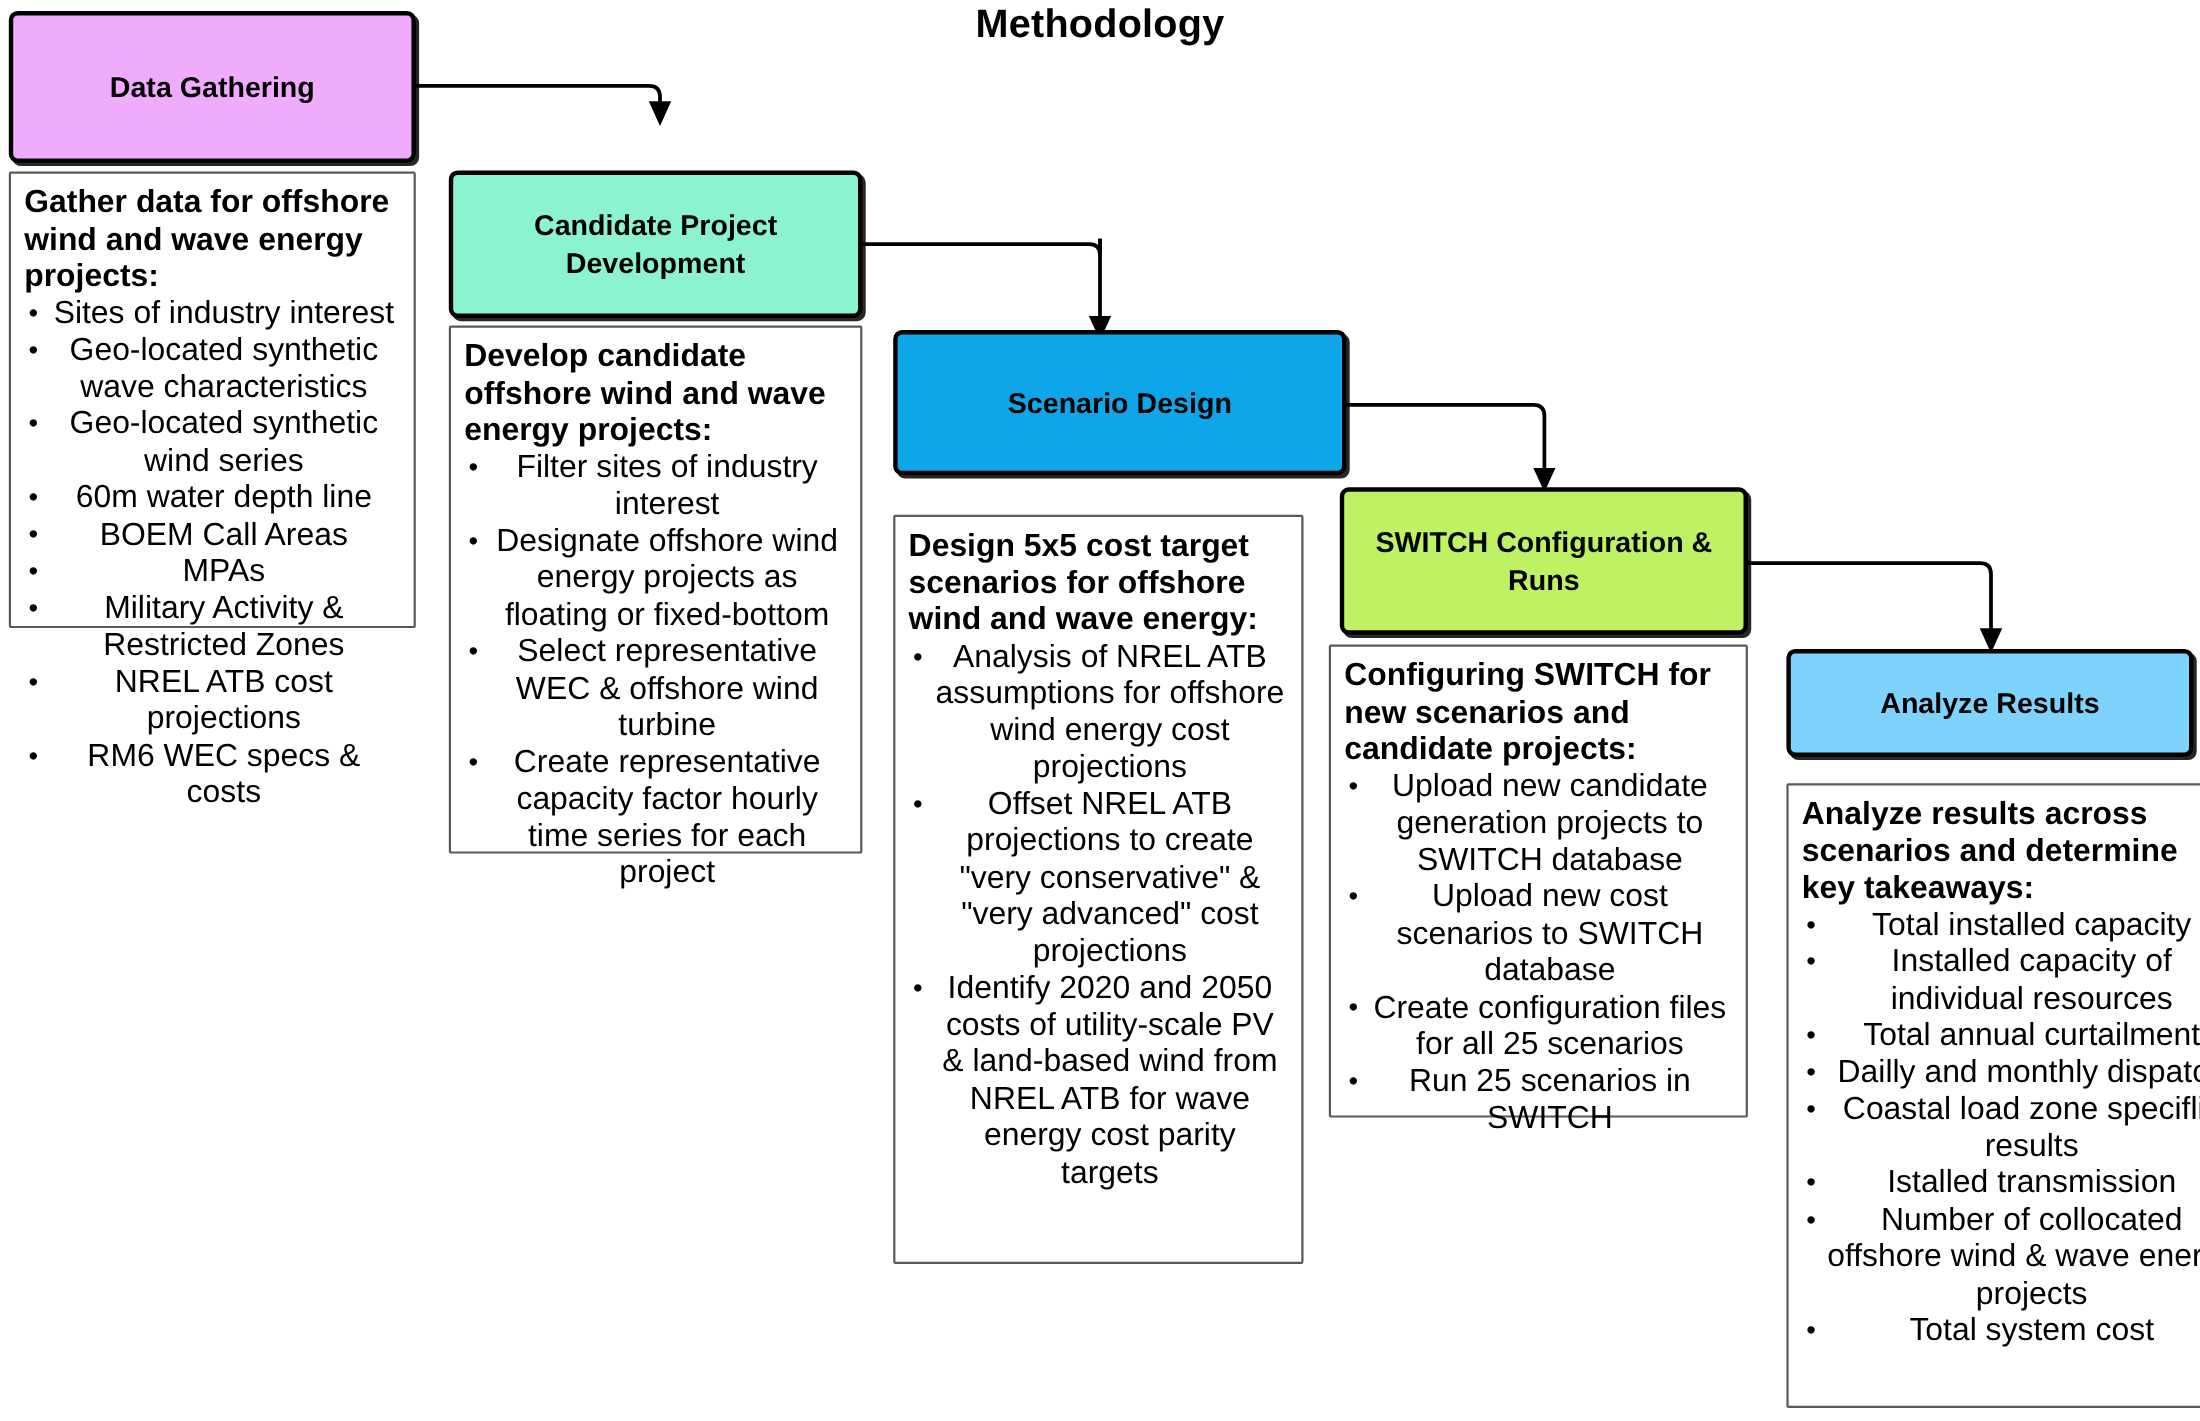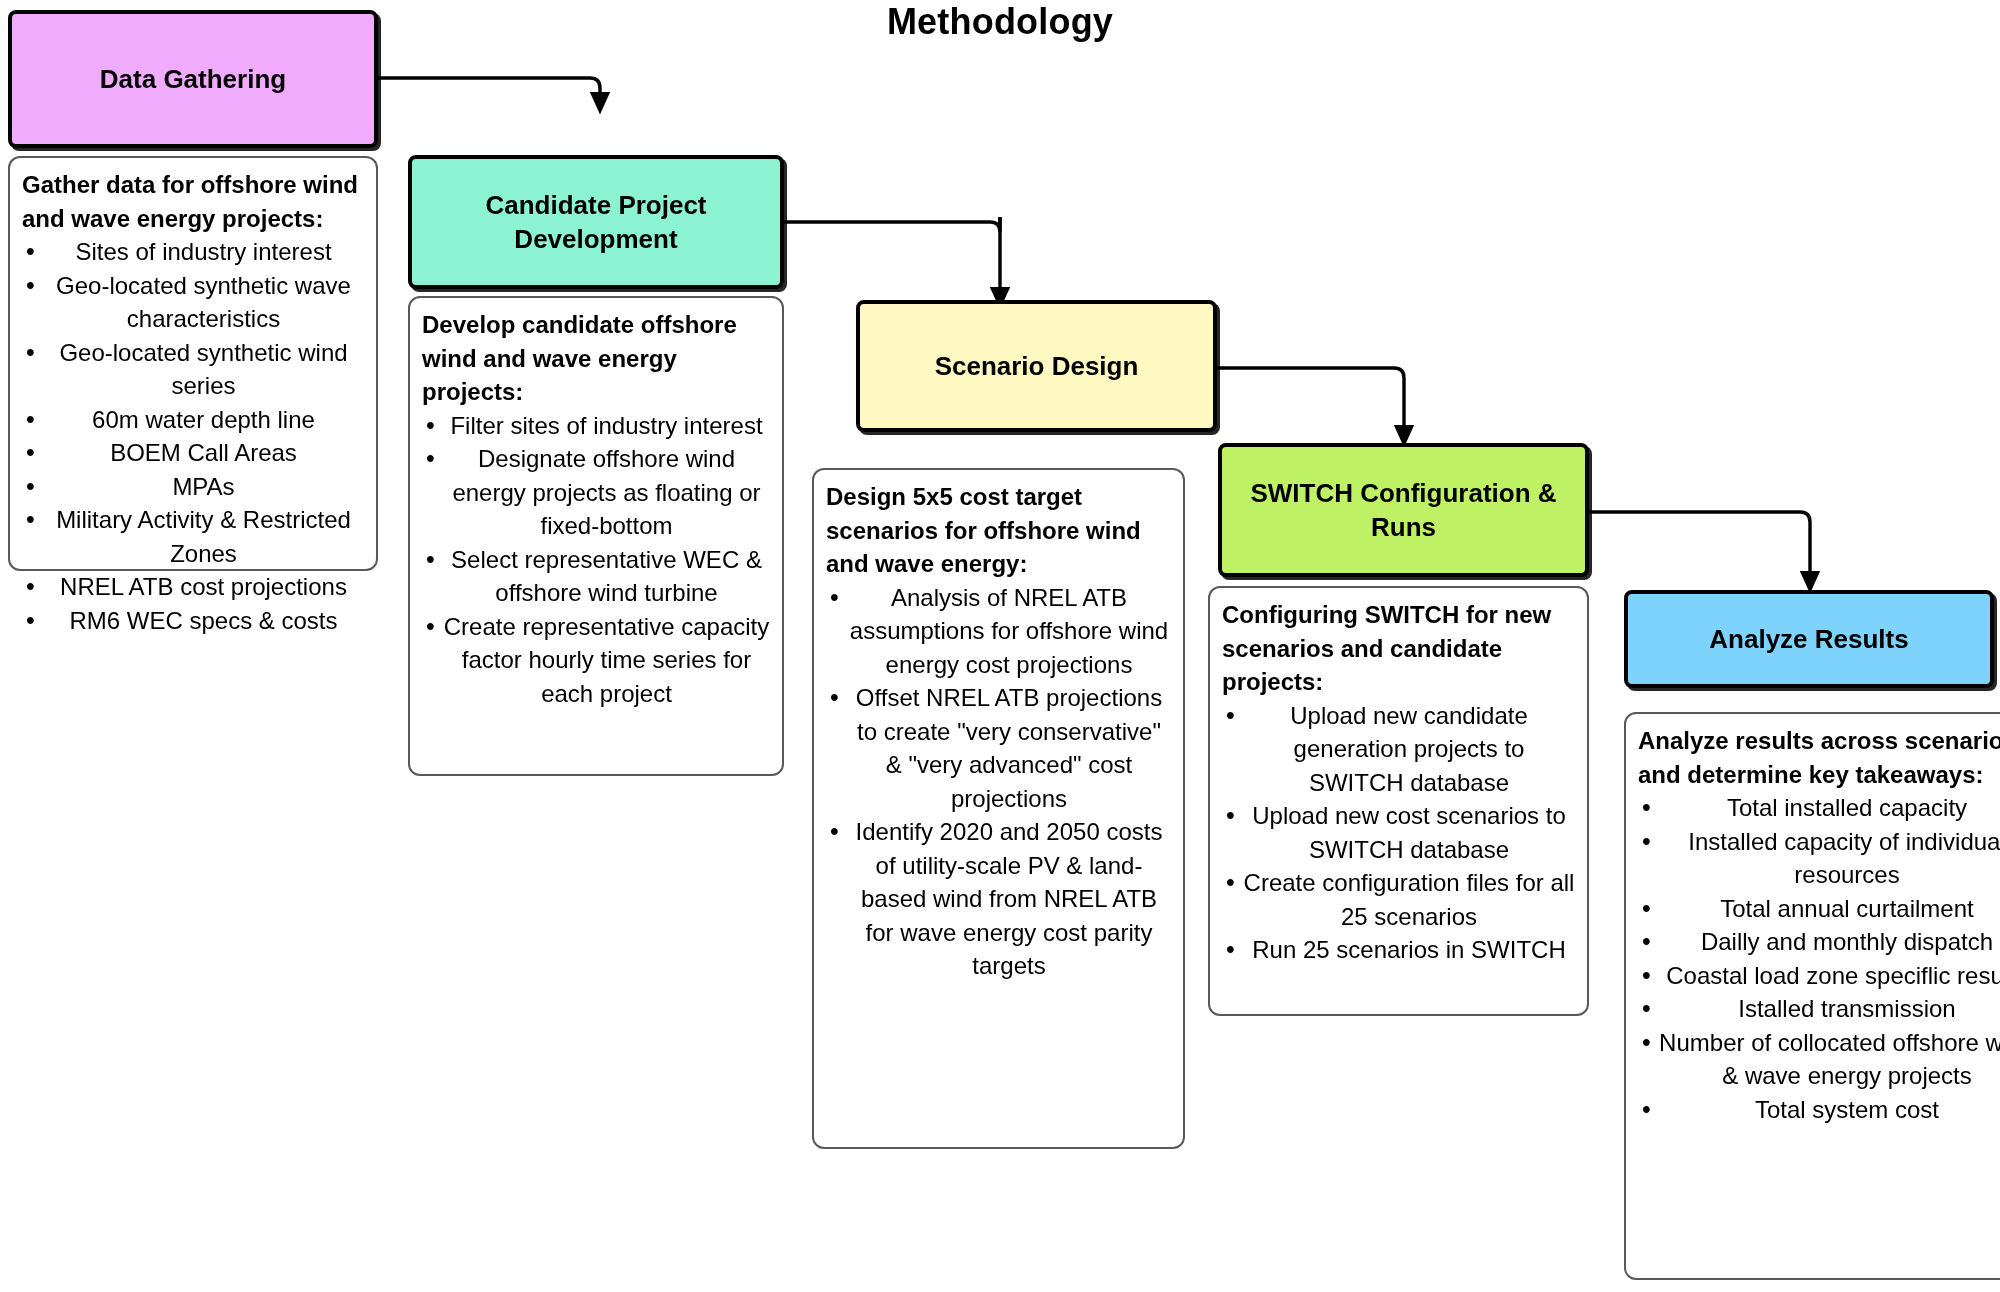--- a/index.html
+++ b/index.html
@@ -46,23 +46,23 @@
     padding: 6px 14px;
     box-shadow: 3px 3px 0 rgba(0,0,0,0.85);
   }
 
   
   .detail-box {
     position: absolute;
     box-sizing: border-box;
     background: #ffffff;
     border: 2px solid #595959;
-    border-radius: 12px;
+    border-radius: 2px;
     padding: 10px 12px 12px 12px;
-    font-size: 24px;
+    font-size: 29px;
     line-height: 33.5px;
   }
   .detail-heading {
     font-weight: bold;
     margin: 0 0 0 0;
     white-space: pre-line;
   }
   .detail-list {
     list-style: none;
     margin: 0;
@@ -143,21 +143,21 @@
   <div class="detail-box" id="detail-1" style="left:408px; top:296px; width:376px; height:480px;">
     <div class="detail-heading">Develop candidate offshore wind and wave energy projects:</div>
     <ul class="detail-list">
       <li>Filter sites of industry interest</li>
       <li>Designate offshore wind energy projects as floating or fixed-bottom</li>
       <li>Select representative WEC &amp; offshore wind turbine</li>
       <li>Create representative capacity factor hourly time series for each project</li>
     </ul>
   </div>
 
-  <div class="stage-box" id="stage-2" style="left:856px; top:300px; width:361px; height:132px; background:#fef9c3;">
+  <div class="stage-box" id="stage-2" style="left:812px; top:300px; width:412px; height:132px; background:#0ea5e9;">
     <span>Scenario Design</span>
   </div>
 
   <div class="detail-box" id="detail-2" style="left:812px; top:440px; width:373px; height:681px;margin-top:28px;">
     <div class="detail-heading">Design 5x5 cost target scenarios for offshore wind and wave energy:</div>
     <ul class="detail-list">
       <li>Analysis of NREL ATB assumptions for offshore wind energy cost projections</li>
       <li>Offset NREL ATB projections to create "very conservative" &amp; "very advanced" cost projections</li>
       <li>Identify 2020 and 2050 costs of utility-scale PV &amp; land-based wind from NREL ATB for wave energy cost parity  targets</li>
     </ul>

